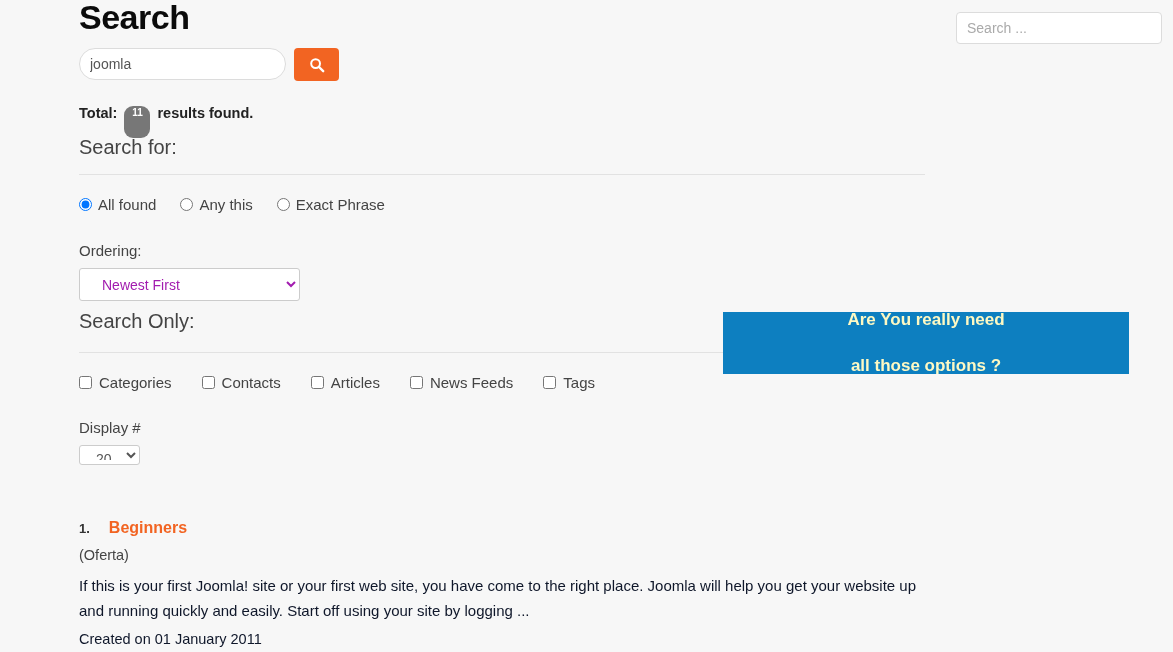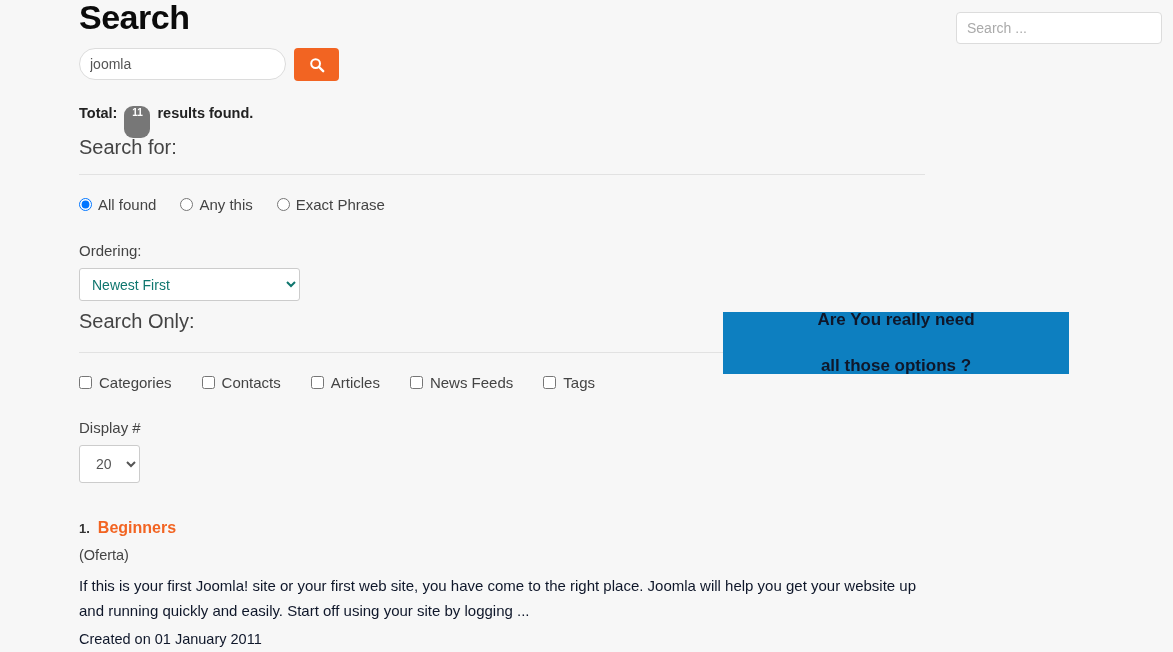--- a/index.html
+++ b/index.html
@@ -179,24 +179,24 @@
     font-size: 15px;
     color: #444444;
     line-height: 22px;
     display: block;
     margin-bottom: 6px;
   }
   .ordering-select {
     box-sizing: border-box;
     width: 221px;
     height: 33px;
-    padding: 4px 6px 4px 8px;
+    padding: 4px 6px 4px 18px;
     font-size: 14px;
     font-family: "Liberation Sans", sans-serif;
-    color: #0f766e;
+    color: #a21caf;
     background: #ffffff;
     border: 1px solid #cccccc;
     border-radius: 3px;
   }
 
   
   .checkbox-row {
     position: absolute;
     left: 0px;
     top: 374px;
@@ -216,21 +216,21 @@
     height: 13px;
     cursor: pointer;
   }
   .checkbox-item label { cursor: pointer; }
 
   
   .display-block { position: absolute; left: 0px; top: 417px; }
   .display-select {
     box-sizing: border-box;
     width: 61px;
-    height: 38px;
+    height: 20px;
     padding: 4px 4px 4px 12px;
     font-size: 14px;
     font-family: "Liberation Sans", sans-serif;
     color: #555555;
     background: #ffffff;
     border: 1px solid #cccccc;
     border-radius: 3px;
   }
 
   
@@ -249,21 +249,21 @@
     line-height: 20px;
     font-weight: bold;
     color: #333333;
   }
   .result-index { color: #333333; font-size: 13px; font-weight: bold; }
   .result-link {
     color: #f26422;
     text-decoration: none;
     font-size: 16px;
     font-weight: bold;
-    margin-left: 8px;
+    margin-left: 19px;
   }
   .result-category {
     margin: 0 0 8px 0;
     font-size: 14.5px;
     color: #444444;
     line-height: 20px;
   }
   .result-snippet {
     margin: 0 0 6px 0;
     font-size: 15px;
@@ -276,24 +276,24 @@
     font-size: 14.5px;
     color: #0f172a;
     line-height: 20px;
   }
 
   
   .annotation-callout {
     position: absolute;
     left: 723px;
     top: 312px;
-    width: 346px;
+    width: 406px;
     height: 62px;
     background: #0d7fc0;
-    color: #0f172a;
+    color: #fef9c3;
     display: flex;
     flex-direction: column;
     align-items: center;
     justify-content: center;
     font-size: 17px;
     font-weight: bold;
     line-height: 22px;
     text-align: center;
     z-index: 20;
     gap: 24px;

